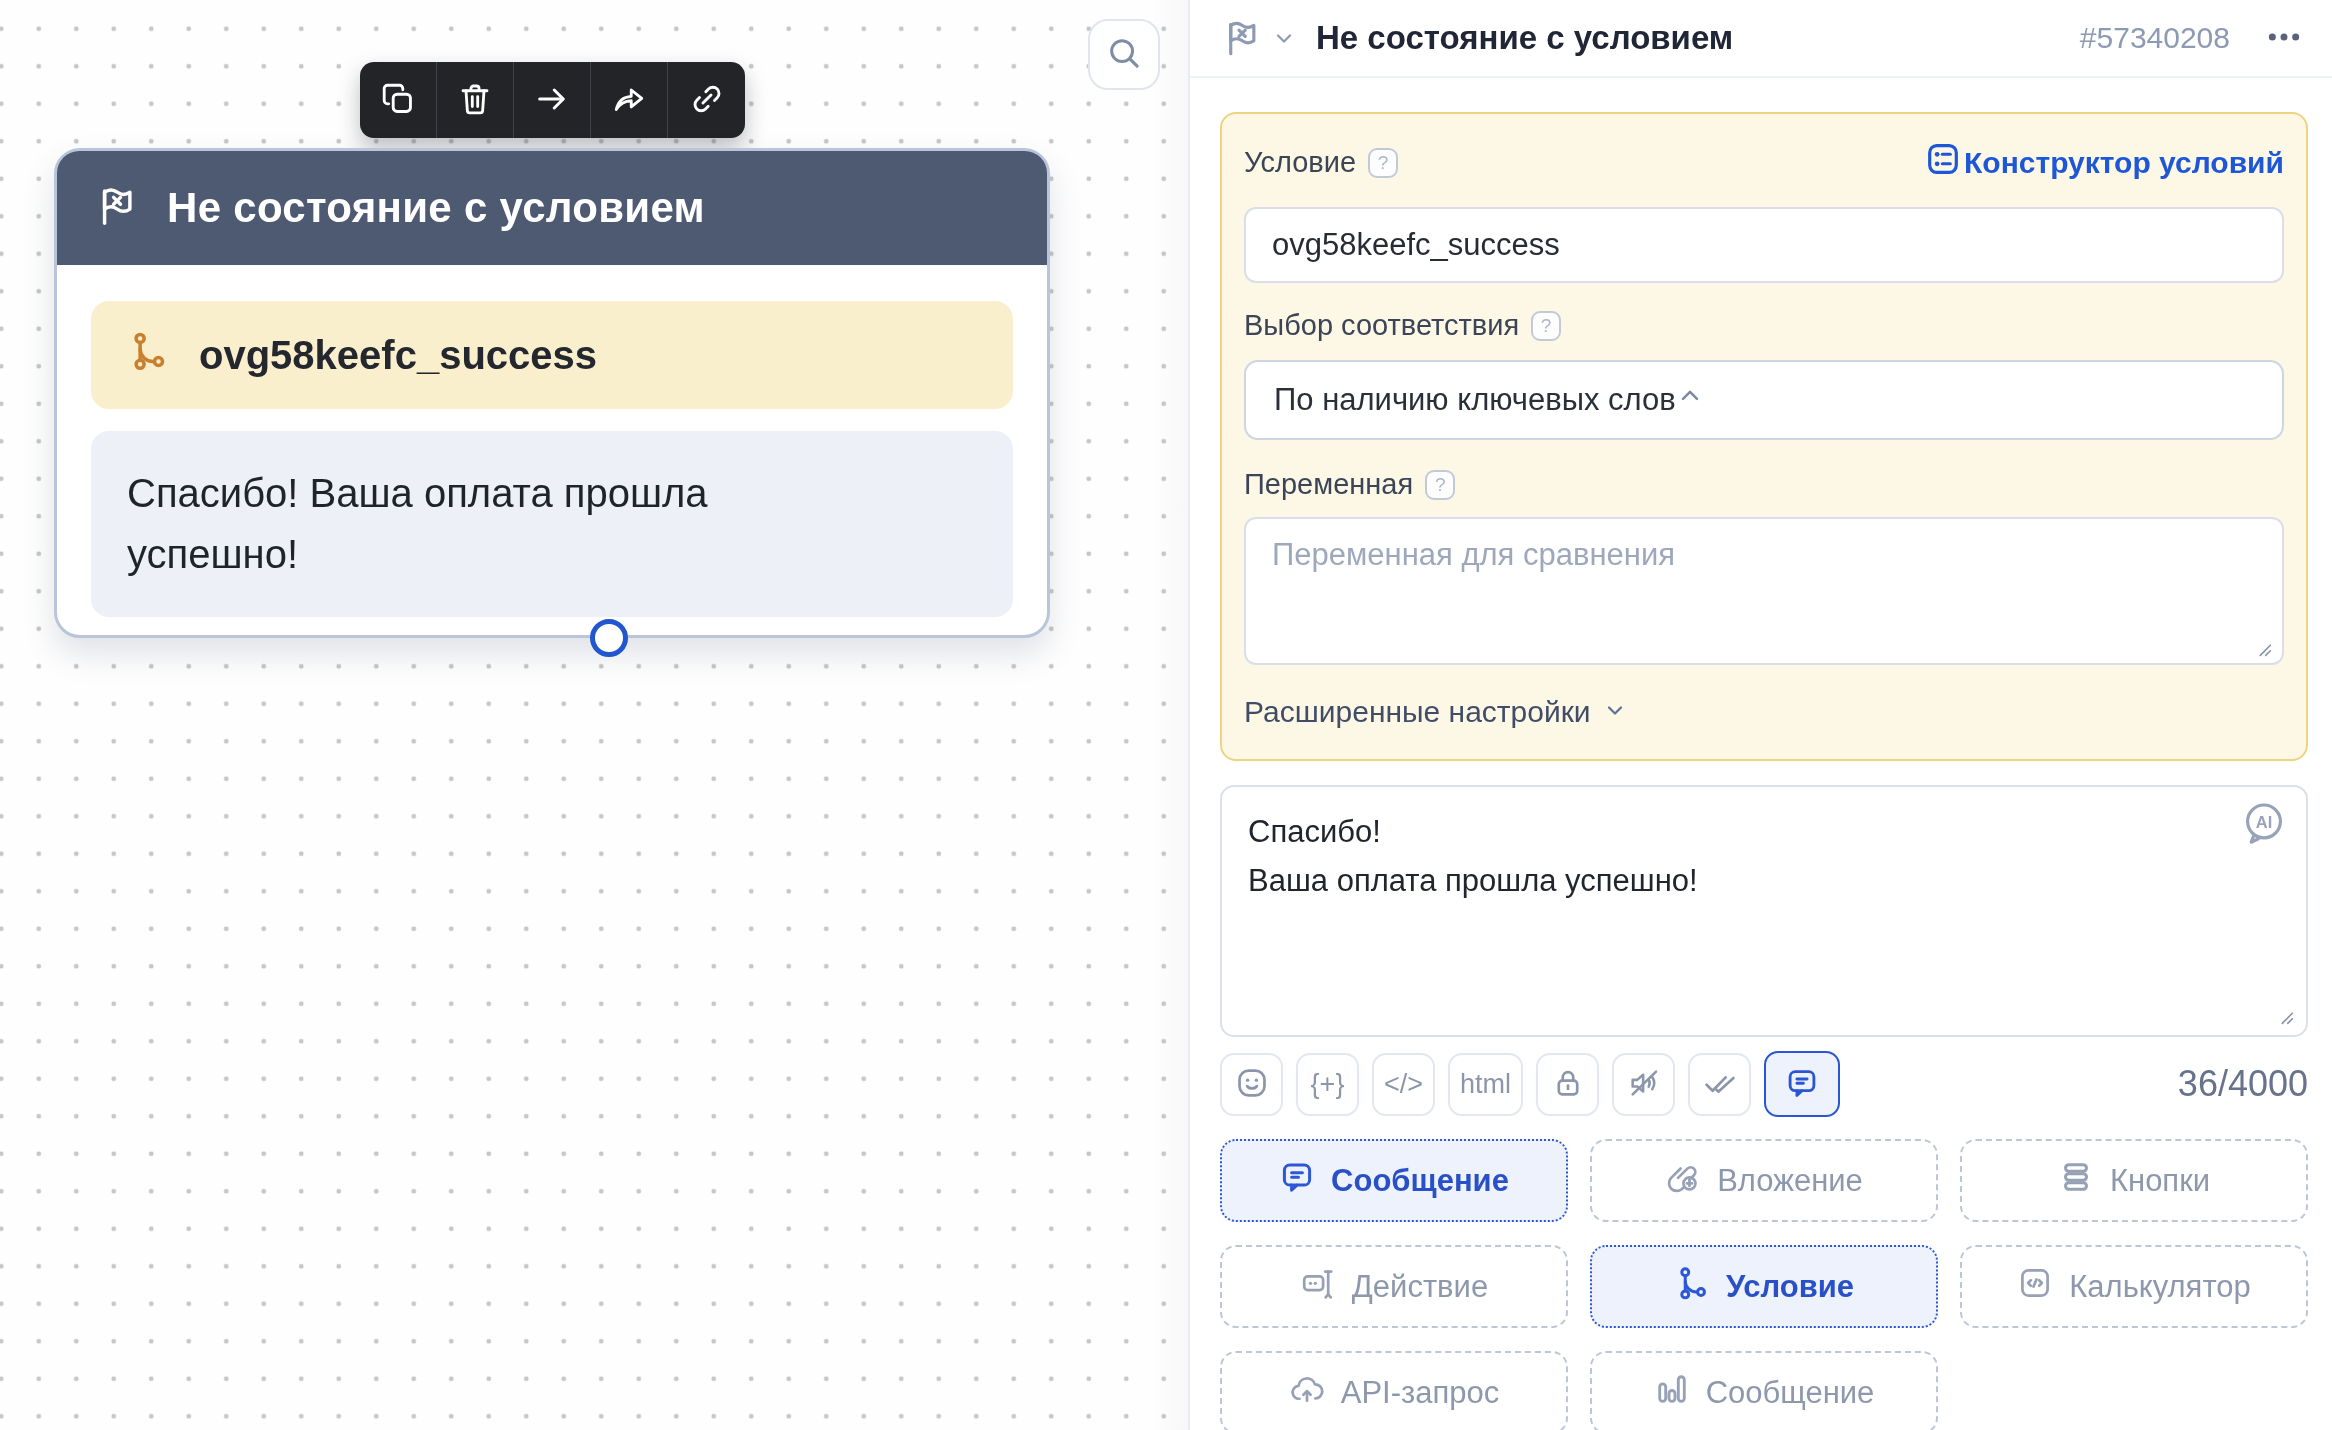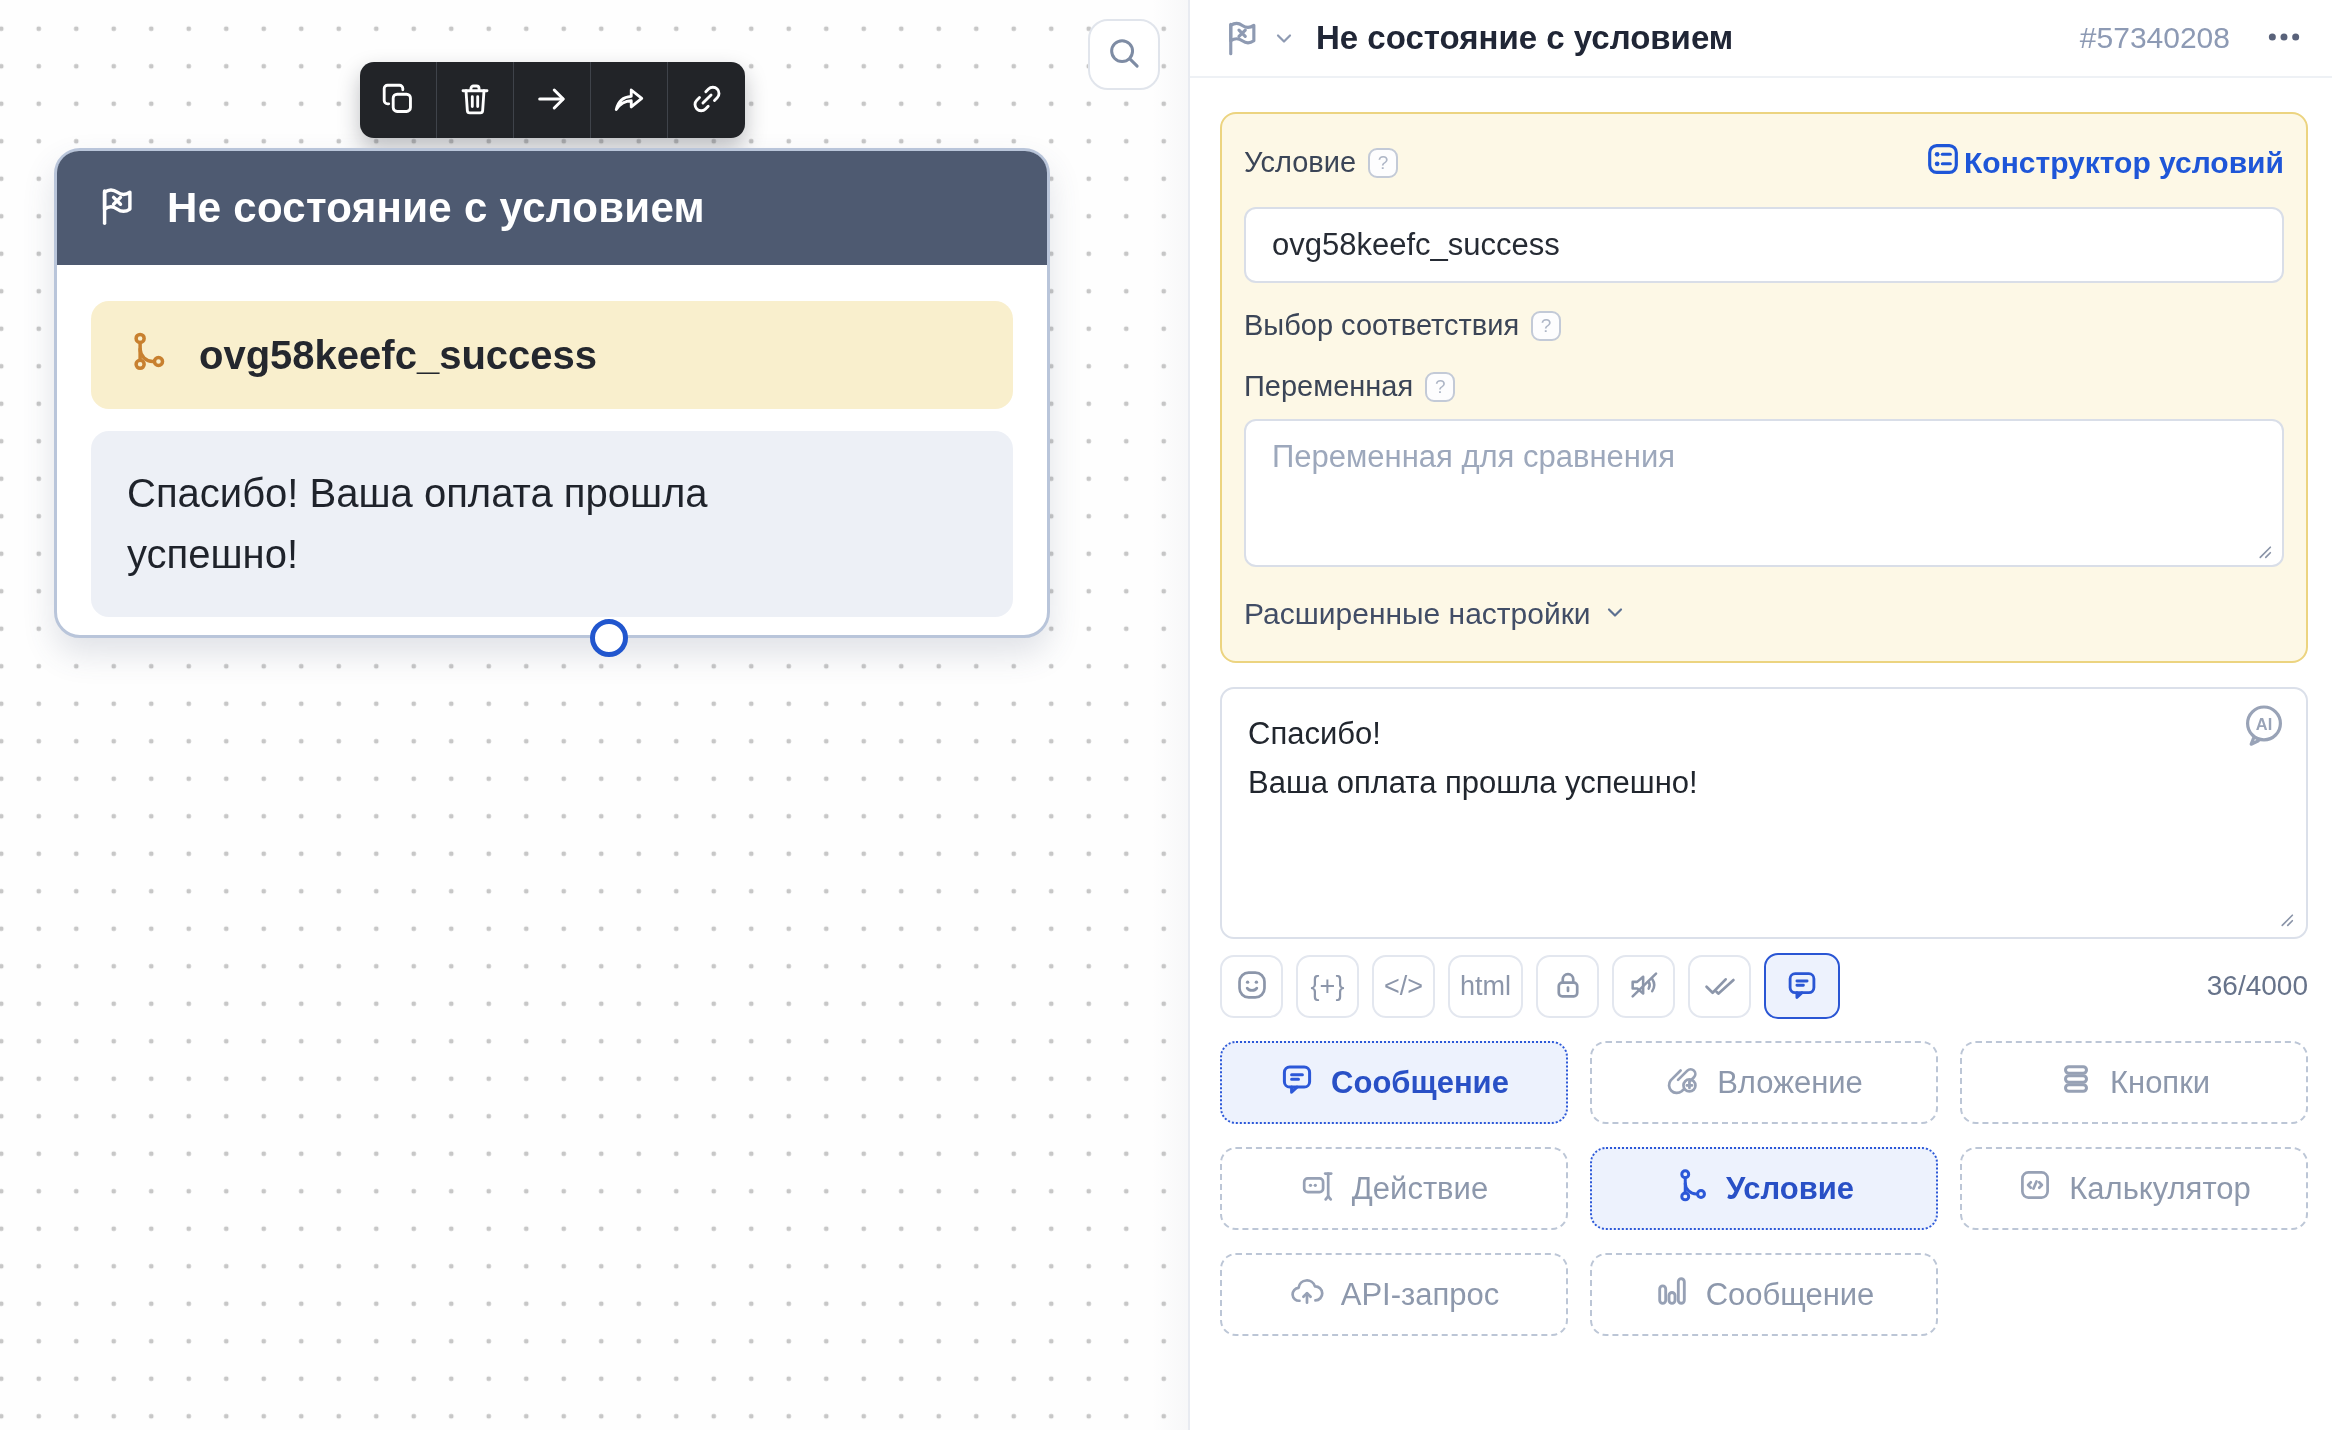--- a/index.html
+++ b/index.html
@@ -102,21 +102,21 @@
   .ai-btn svg { width:48px; height:48px; }
 
   .icon-row { margin-top:10px; display:flex; align-items:center; gap:13px; }
   .tool-btn { height:63px; min-width:63px; padding:0 10px; background:#fff;
     border:2px solid #e3e7ef; border-radius:14px; color:#8c96aa; cursor:pointer;
     display:flex; align-items:center; justify-content:center; font-family:inherit; }
   .tool-btn svg { width:34px; height:34px; }
   .tool-btn.txt { font-size:27px; color:#8c96aa; }
   .tool-btn.active { border-color:#2a56d4; background:#edf2fd; color:#2a56d4;
     min-width:76px; height:66px; border-width:2.5px; }
-  .char-count { margin-left:auto; font-size:28px; color:#67738a; }
+  .char-count { margin-left:auto; font-size:36px; color:#67738a; }
 
   .blocks { margin-top:22px; display:grid; grid-template-columns:repeat(3,1fr);
     column-gap:22px; row-gap:23px; }
   .block-btn { height:83px; border-radius:16px; background:#fff;
     border:2px dashed #bcc6d6; color:#8d98ac; font-size:31px; font-family:inherit;
     display:flex; align-items:center; justify-content:center; gap:16px; cursor:pointer; }
   .block-btn svg { width:36px; height:36px; color:#97a1b5; flex:none; }
   .block-btn.active { border:2.5px dotted #2c58d8; background:#edf2fd; color:#2950c6;
     font-weight:bold; }
   .block-btn.active svg { color:#2c58d8; }
@@ -233,20 +233,26 @@
                 <path d="M11.6 15 h5"></path>
               </svg></span>
           <span>Конструктор условий</span>
         </span>
       </div>
       <input class="text-input" value="ovg58keefc_success" style="">
       <div class="label-row mt26">
         <span class="label">Выбор соответствия</span>
         <span class="q-icon">?</span>
       </div>
+      <div class="select-box">
+        <span>По наличию ключевых слов</span>
+        <span><svg viewBox="0 0 24 24" width="28" height="28" fill="none" stroke="currentColor" stroke-width="2.2" stroke-linecap="round" stroke-linejoin="round">
+              <path d="M6 14.5 l6-6 6 6"></path>
+            </svg></span>
+      </div>
       <div class="label-row mt28">
         <span class="label">Переменная</span>
         <span class="q-icon">?</span>
       </div>
       <div class="var-area">
         <textarea placeholder="Переменная для сравнения" style=""></textarea>
         <span class="resize-grip"><svg viewBox="0 0 24 24" width="22" height="22" fill="none" stroke="currentColor" stroke-width="1.8" stroke-linecap="round">
               <path d="M20 9 L9 20"></path>
               <path d="M20 15 L15 20"></path>
             </svg></span>

